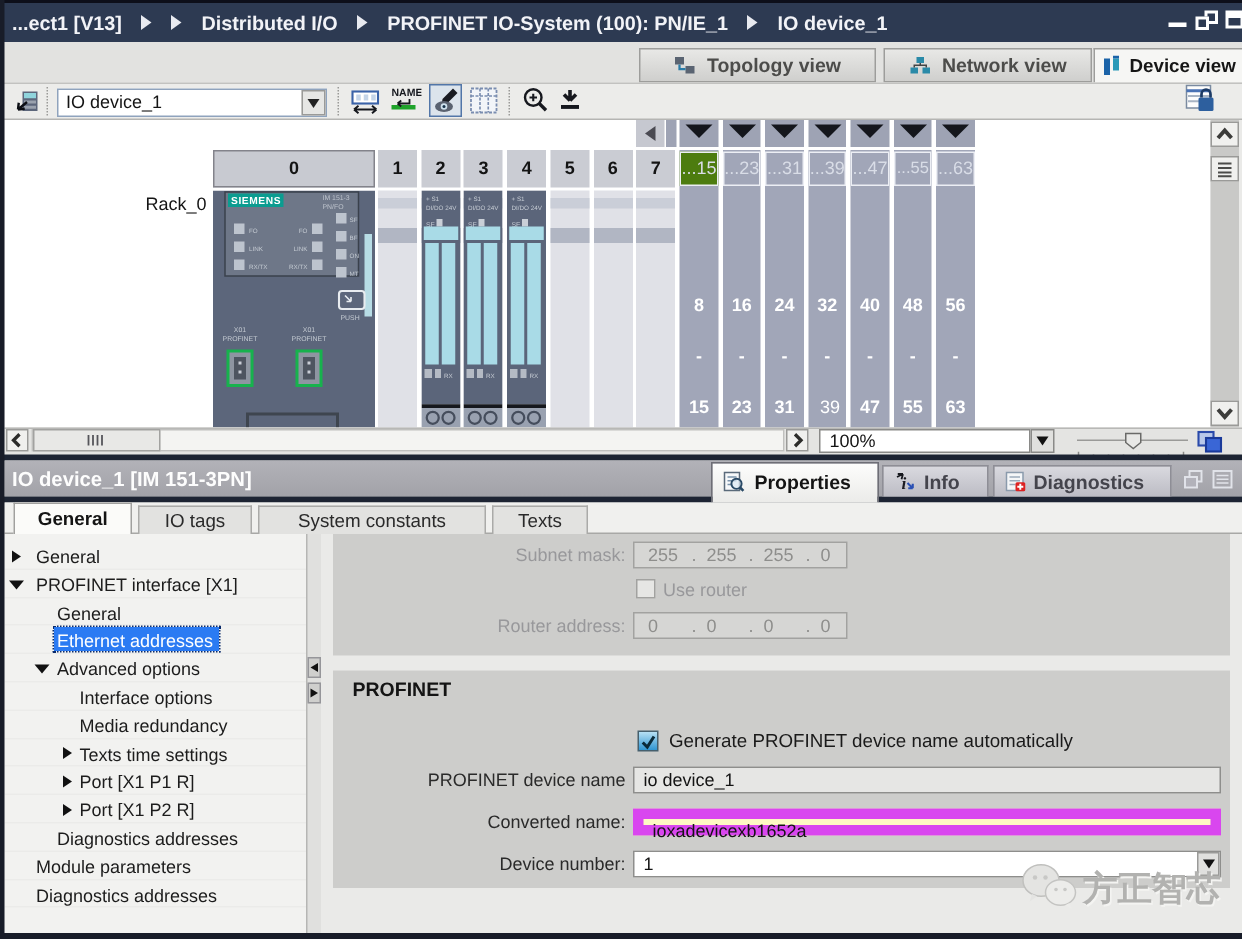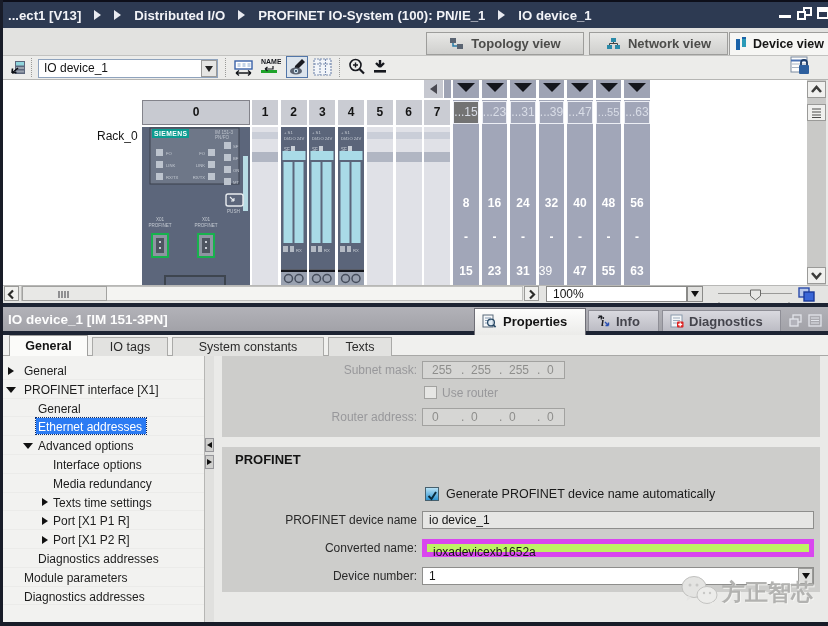--- a/index.html
+++ b/index.html
@@ -227,21 +227,21 @@
     <circle cx="7.5" cy="151.5" r="4" fill="none" stroke="#454d5c" stroke-width="1.5"></circle>
     <circle cx="18" cy="151.5" r="4" fill="none" stroke="#454d5c" stroke-width="1.5"></circle>
   </svg>
 <div class="ab" style="left:424px;top:80px;width:19px;height:18px;background:#c6c8d0;display:flex;align-items:center;justify-content:center">
     <span style="width:0;height:0;border-top:5px solid transparent;border-bottom:5px solid transparent;border-right:7px solid #4a4a52"></span>
   </div>
 <div class="ab" style="left:444px;top:80px;width:6.5px;height:18px;background:#9ea3b4"></div>
 <div class="ab" style="left:453.3px;top:80px;width:25.5px;height:18px;background:#9ea3b4"></div>
 <div class="ab" style="left:457.0px;top:82.5px;width:0;height:0;border-left:9px solid transparent;border-right:9px solid transparent;border-top:9px solid #14161c"></div>
 <div class="ab" style="left:453.3px;top:100px;width:25.5px;height:185px;background:#a1a6b8"></div>
-<div class="ab" style="left:453.3px;top:100.5px;width:25.5px;height:23px;border:1.5px solid #eceef4;background:#737373;color:#d9dde7;font-size:12px;text-align:center;line-height:20px">...15</div>
+<div class="ab" style="left:453.3px;top:100.5px;width:25.5px;height:23px;border:1.5px solid #eceef4;background:#4d7c0f;color:#d9dde7;font-size:12px;text-align:center;line-height:20px">...15</div>
 <div class="ab" style="left:453.3px;top:196px;width:25.5px;text-align:center;font-size:12px;font-weight:bold;color:#fff">8</div>
 <div class="ab" style="left:453.3px;top:230px;width:25.5px;text-align:center;font-size:12px;font-weight:bold;color:#fff">-</div>
 <div class="ab" style="left:453.3px;top:264px;width:25.5px;text-align:center;font-size:12px;font-weight:bold;color:#fff">15</div>
 <div class="ab" style="left:481.8px;top:80px;width:25.5px;height:18px;background:#9ea3b4"></div>
 <div class="ab" style="left:485.5px;top:82.5px;width:0;height:0;border-left:9px solid transparent;border-right:9px solid transparent;border-top:9px solid #14161c"></div>
 <div class="ab" style="left:481.8px;top:100px;width:25.5px;height:185px;background:#a1a6b8"></div>
 <div class="ab" style="left:481.8px;top:100.5px;width:25.5px;height:23px;border:1.5px solid #eceef4;background:#a1a6b8;color:#d9dde7;font-size:12px;text-align:left;line-height:20px">...23</div>
 <div class="ab" style="left:481.8px;top:196px;width:25.5px;text-align:center;font-size:12px;font-weight:bold;color:#fff">16</div>
 <div class="ab" style="left:481.8px;top:230px;width:25.5px;text-align:center;font-size:12px;font-weight:bold;color:#fff">-</div>
 <div class="ab" style="left:481.8px;top:264px;width:25.5px;text-align:center;font-size:12px;font-weight:bold;color:#fff">23</div>
@@ -251,21 +251,21 @@
 <div class="ab" style="left:510.3px;top:100.5px;width:25.5px;height:23px;border:1.5px solid #eceef4;background:#a1a6b8;color:#d9dde7;font-size:12px;text-align:center;line-height:20px">...31</div>
 <div class="ab" style="left:510.3px;top:196px;width:25.5px;text-align:center;font-size:12px;font-weight:bold;color:#fff">24</div>
 <div class="ab" style="left:510.3px;top:230px;width:25.5px;text-align:center;font-size:12px;font-weight:bold;color:#fff">-</div>
 <div class="ab" style="left:510.3px;top:264px;width:25.5px;text-align:center;font-size:12px;font-weight:bold;color:#fff">31</div>
 <div class="ab" style="left:538.8px;top:80px;width:25.5px;height:18px;background:#9ea3b4"></div>
 <div class="ab" style="left:542.5px;top:82.5px;width:0;height:0;border-left:9px solid transparent;border-right:9px solid transparent;border-top:9px solid #14161c"></div>
 <div class="ab" style="left:538.8px;top:100px;width:25.5px;height:185px;background:#a1a6b8"></div>
 <div class="ab" style="left:538.8px;top:100.5px;width:25.5px;height:23px;border:1.5px solid #eceef4;background:#a1a6b8;color:#d9dde7;font-size:12px;text-align:center;line-height:20px">...39</div>
 <div class="ab" style="left:538.8px;top:196px;width:25.5px;text-align:center;font-size:12px;font-weight:bold;color:#fff">32</div>
 <div class="ab" style="left:538.8px;top:230px;width:25.5px;text-align:center;font-size:12px;font-weight:bold;color:#fff">-</div>
-<div class="ab" style="left:538.8px;top:264px;width:29px;font-size:12px;font-weight:normal;color:#fff">39</div>
+<div class="ab" style="left:538.8px;top:264px;width:29px;text-align:center;font-size:12px;font-weight:normal;color:#fff">39</div>
 <div class="ab" style="left:567.3px;top:80px;width:25.5px;height:18px;background:#9ea3b4"></div>
 <div class="ab" style="left:571.0px;top:82.5px;width:0;height:0;border-left:9px solid transparent;border-right:9px solid transparent;border-top:9px solid #14161c"></div>
 <div class="ab" style="left:567.3px;top:100px;width:25.5px;height:185px;background:#a1a6b8"></div>
 <div class="ab" style="left:567.3px;top:100.5px;width:25.5px;height:23px;border:1.5px solid #eceef4;background:#a1a6b8;color:#d9dde7;font-size:12px;text-align:center;line-height:20px">...47</div>
 <div class="ab" style="left:567.3px;top:196px;width:25.5px;text-align:center;font-size:12px;font-weight:bold;color:#fff">40</div>
 <div class="ab" style="left:567.3px;top:230px;width:25.5px;text-align:center;font-size:12px;font-weight:bold;color:#fff">-</div>
 <div class="ab" style="left:567.3px;top:264px;width:25.5px;text-align:center;font-size:12px;font-weight:bold;color:#fff">47</div>
 <div class="ab" style="left:595.8px;top:80px;width:25.5px;height:18px;background:#9ea3b4"></div>
 <div class="ab" style="left:599.5px;top:82.5px;width:0;height:0;border-left:9px solid transparent;border-right:9px solid transparent;border-top:9px solid #14161c"></div>
 <div class="ab" style="left:595.8px;top:100px;width:25.5px;height:185px;background:#a1a6b8"></div>
@@ -405,21 +405,21 @@
 <div class="ab" style="left:422px;top:408px;width:143px;height:18px;background:#d6d6d4;border:1px solid #a2a2a0;font-size:12px;color:#8e8e8c;line-height:16px"><span style="display:inline-block;width:38px;padding-left:9px">0</span><span style="display:inline-block;width:38px">.&nbsp;&nbsp;0</span><span style="display:inline-block;width:38px">.&nbsp;&nbsp;0</span><span>.&nbsp;&nbsp;0</span></div>
 <div class="ab" style="left:222px;top:447px;width:598px;height:145px;background:#cdcdcb"></div>
 <div class="ab" style="left:235px;top:452px;font-size:13px;font-weight:bold;color:#141414">PROFINET</div>
 <div class="ab" style="left:425px;top:487px;width:14px;height:14px;background:linear-gradient(#b6e0f4,#2f95d2);border:1px solid #46606e"><svg width="12" height="12">
       <path d="M2.5 6 l3 3 4.5 -7" stroke="#0a2a3a" stroke-width="2" fill="none"></path>
     </svg></div>
 <div class="ab" style="left:446px;top:487px;font-size:12.5px;color:#1a1a1a">Generate PROFINET device name automatically</div>
 <div class="ab" style="left:220px;top:513px;width:197px;height:15px;font-size:12px;color:#2a2a2a;text-align:right">PROFINET device name</div>
 <div class="ab" style="left:422px;top:511px;width:392px;height:18px;background:#e6e6e4;border:1px solid #8e8e8c;font-size:12px;color:#141414;line-height:16px;padding-left:6px">io device_1</div>
 <div class="ab" style="left:220px;top:541px;width:197px;height:15px;font-size:12px;color:#2a2a2a;text-align:right">Converted name:</div>
-<div class="ab" style="left:422px;top:539px;width:392px;height:18px;background:#bef264;border:5px solid #d946ef;font-size:12px;color:#141414;line-height:16px;padding-left:6px">ioxadevicexb1652a</div>
+<div class="ab" style="left:422px;top:539px;width:392px;height:18px;background:#fef9c3;border:7px solid #d946ef;font-size:12px;color:#141414;line-height:16px;padding-left:6px">ioxadevicexb1652a</div>
 <div class="ab" style="left:220px;top:569px;width:197px;height:15px;font-size:12px;color:#2a2a2a;text-align:right">Device number:</div>
 <div class="ab" style="left:422px;top:567px;width:392px;height:18px;background:#fff;border:1px solid #8e8e8c;font-size:12px;color:#141414;line-height:16px;padding-left:6px">1</div>
 <div class="ab" style="left:798px;top:568px;width:15px;height:16px;background:#e0e0de;border:1px solid #9a9a98;display:flex;align-items:center;justify-content:center">
     <span style="width:0;height:0;border-left:4px solid transparent;border-right:4px solid transparent;border-top:6px solid #111"></span>
   </div>
 <div class="ab" style="left:680px;top:574px"><svg width="40" height="34">
       <ellipse cx="14" cy="13" rx="12" ry="10.5" fill="#e4e4e2" stroke="#c0c0be" stroke-width="1"></ellipse>
       <circle cx="10" cy="11" r="1.5" fill="#c8c8c6"></circle>
       <circle cx="17" cy="11" r="1.5" fill="#c8c8c6"></circle>
       <path d="M8 22 l-1.5 5 5 -3.5" fill="#e4e4e2"></path>

